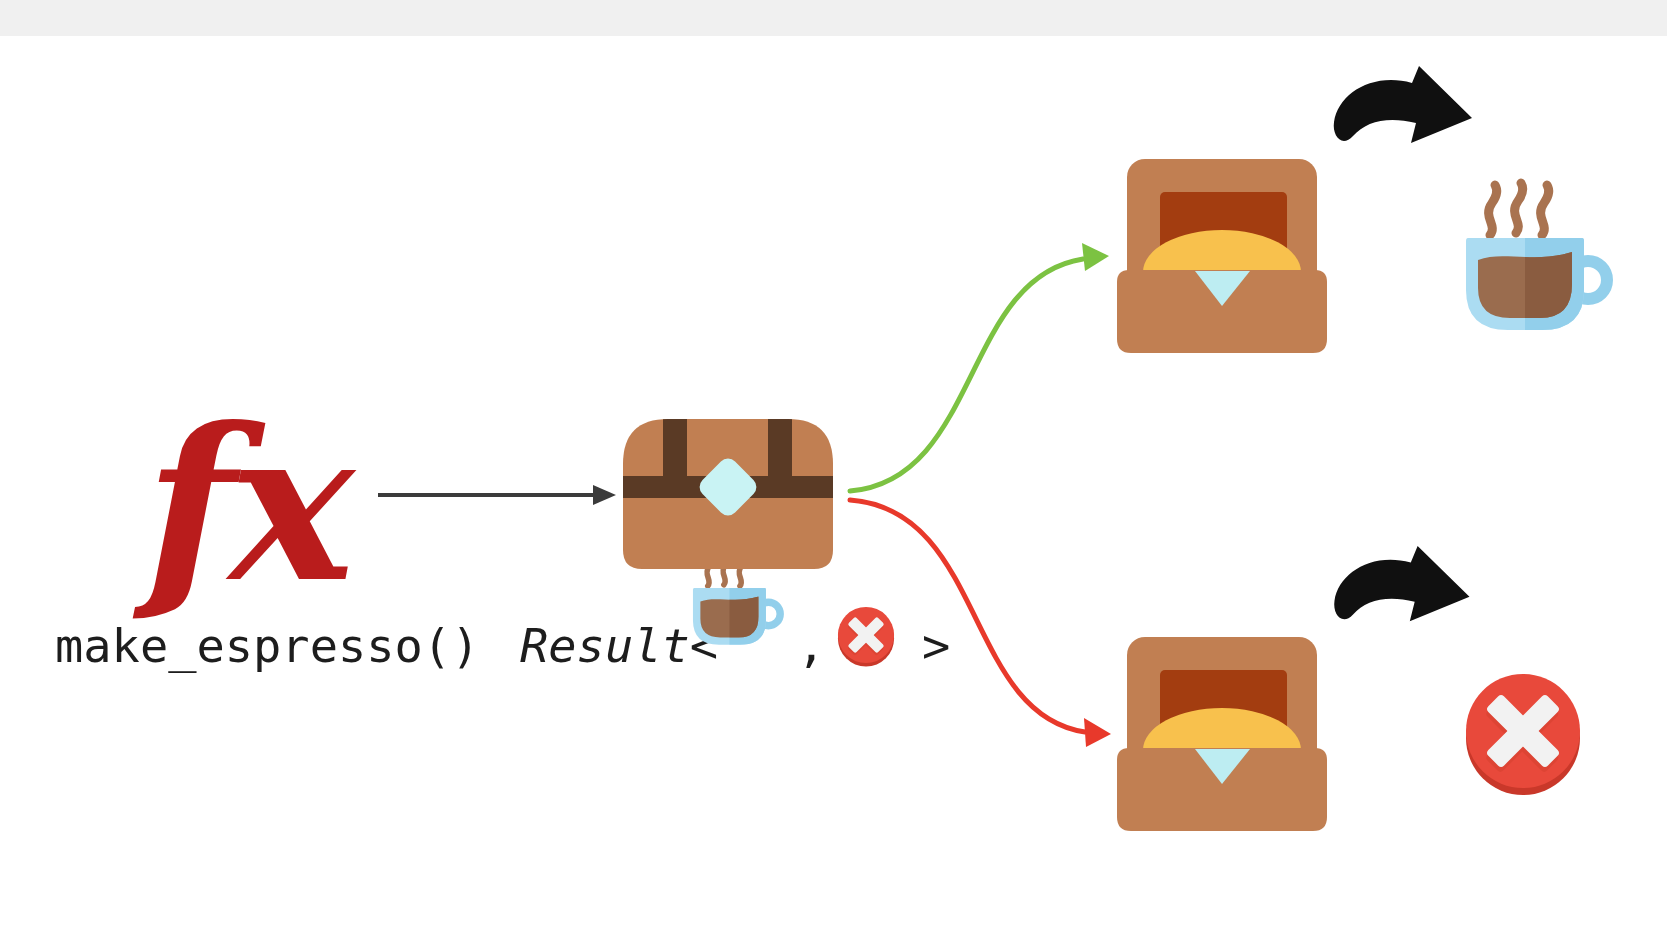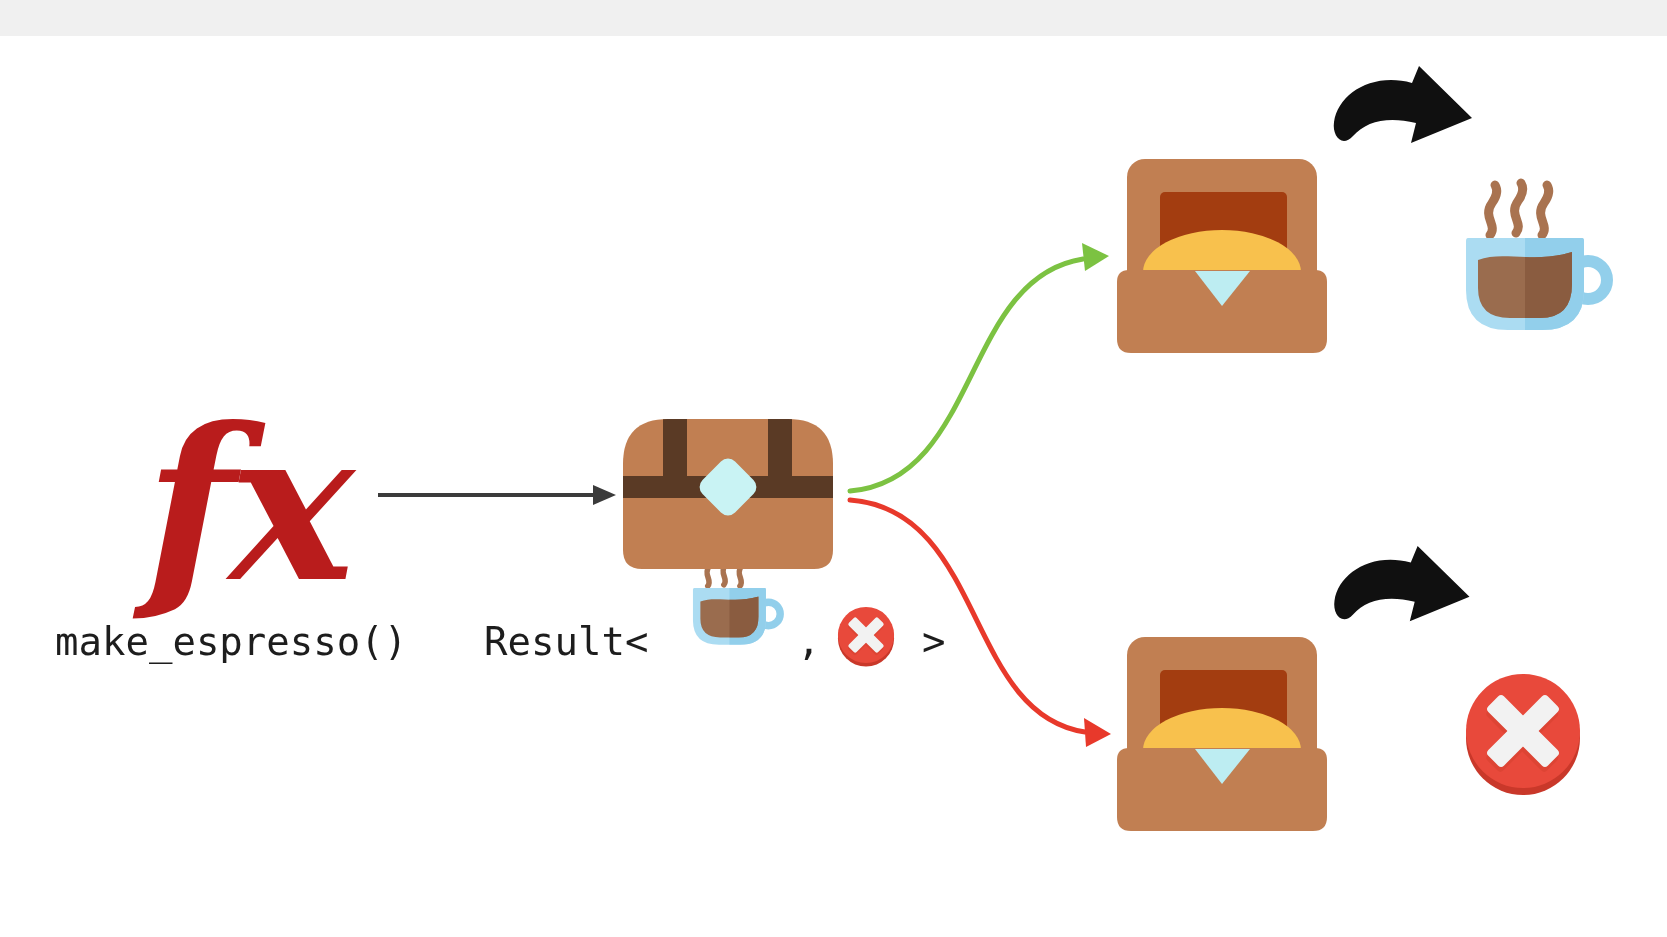--- a/index.html
+++ b/index.html
@@ -7,24 +7,24 @@
     width:1667px;height:937px;position:relative;overflow:hidden;
     background:#ffffff;font-family:"DejaVu Sans Mono",monospace;
   }
   .top-band{position:absolute;left:0;top:0;width:1667px;height:36px;background:#f0f0f0;}
   .abs{position:absolute;}
   .fx{
     left:145px;top:382px;line-height:1;
     font:italic 700 210px "DejaVu Serif",serif;color:#b91c1c;letter-spacing:-6px;
   }
   .mono{
-    font-family:"DejaVu Sans Mono",monospace;font-size:39px;line-height:1;color:#1d1d1d;
+    font-family:"DejaVu Sans Mono",monospace;font-size:47px;line-height:1;color:#1d1d1d;
   }
   .fn-label{left:55px;top:622px;}
-  .res-prefix{left:484px;top:622px;}
+  .res-prefix{left:520px;top:622px;font-style:italic;}
   .res-comma{left:797px;top:622px;}
   .res-suffix{left:922px;top:622px;}
   svg.icon{position:absolute;overflow:visible;}
 </style>
 </head>
 <body>
 
 <svg width="0" height="0" style="position:absolute" aria-hidden="true">
   <defs>
 

